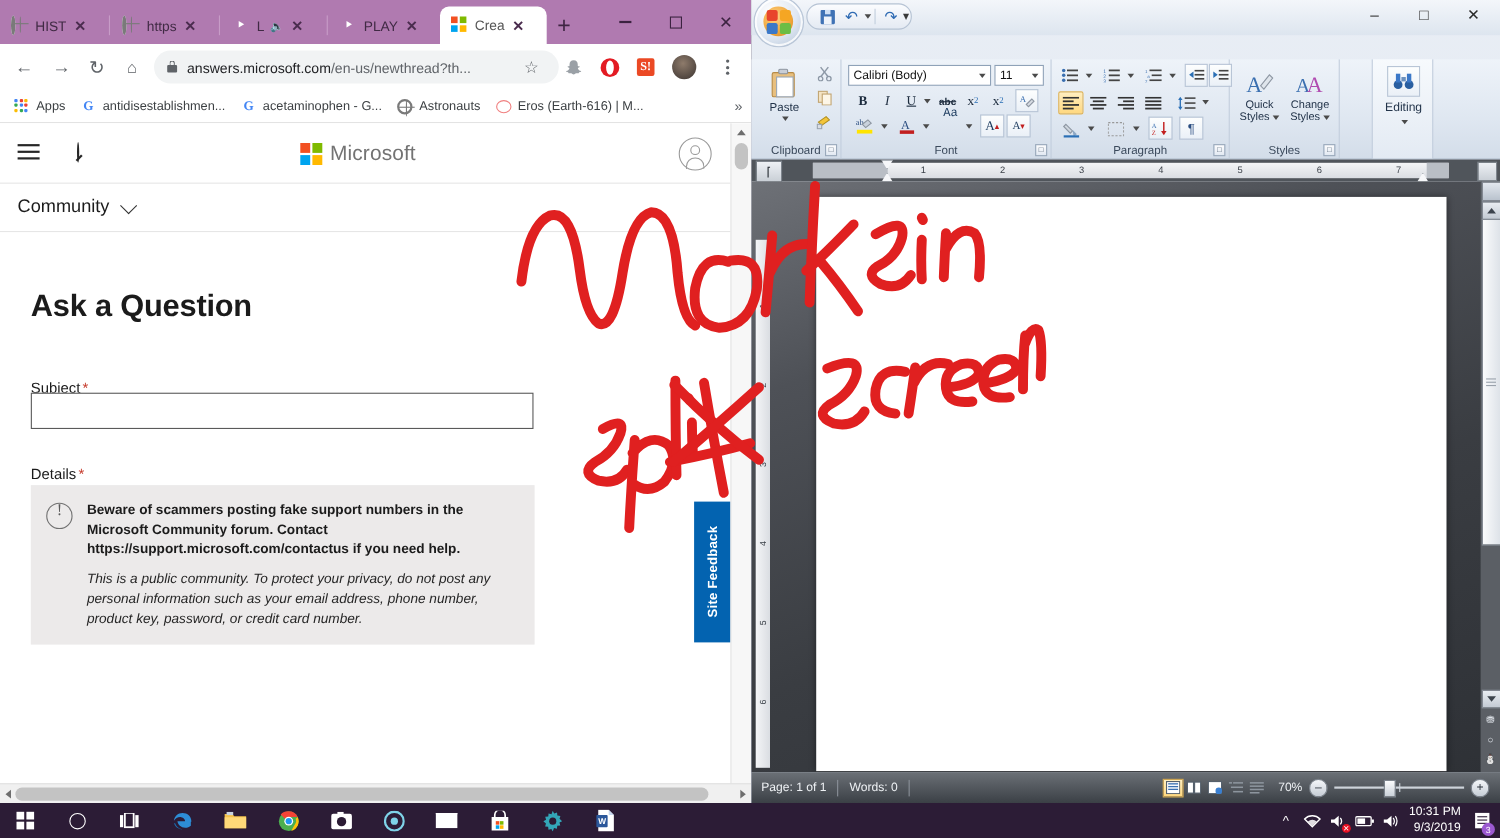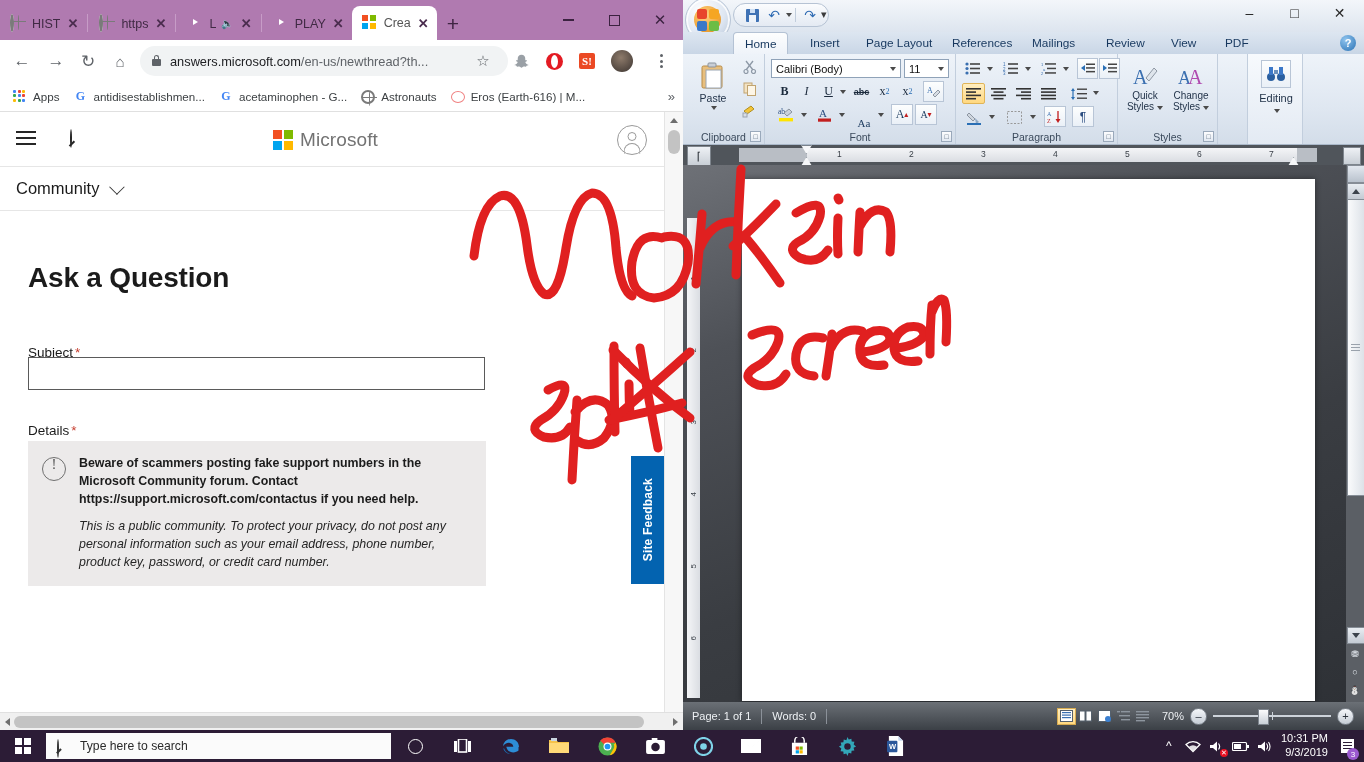--- a/index.html
+++ b/index.html
@@ -10,21 +10,21 @@
     position:relative;
     -webkit-font-smoothing:antialiased;
   }
 
   
   #chrome{position:absolute;left:0;top:0;width:683px;height:730px;background:#fff;overflow:hidden;}
   #chrome-titlebar{position:absolute;left:0;top:0;width:683px;height:40px;background:#b07ab0;}
   .tabstrip{position:absolute;left:0;top:6px;height:34px;display:flex;align-items:flex-end;}
   .ctab{
     position:relative;height:33px;display:flex;align-items:center;
-    padding:0 8px 0 10px;color:#3c2040;font-size:12px;white-space:nowrap;
+    padding:0 20px 0 10px;color:#3c2040;font-size:12px;white-space:nowrap;
   }
   .ctab .tfav{width:16px;height:16px;margin-right:6px;flex:none;position:relative;}
   .ctab .tlabel{max-width:48px;overflow:hidden;text-overflow:clip;display:inline-block;
      color:#402a44;font-size:12.5px;}
   .ctab .tclose{margin-left:7px;font-size:13px;color:#4a2c4e;font-weight:bold;line-height:1;}
   .ctab.active{
     background:#fff;border-radius:8px 8px 0 0;height:34px;
   }
   .ctab.active .tlabel{color:#555;}
   .tabsep{width:1px;height:18px;background:#c79cc7;align-self:center;margin:0 1px;}
@@ -496,31 +496,20 @@
       <div class="minitri"></div>
       <div class="sep"></div>
       <div class="qicon redo-ico">↷</div>
     </div>
     <div id="qatcustom">▾</div>
     <div class="wwc" style="right:92px">–</div>
     <div class="wwc" style="right:47px">□</div>
     <div class="wwc" style="right:2px">✕</div>
   </div>
 
-  <div id="wribbon-tabs">
-    <div class="wtab active" style="left:50px">Home</div>
-    <div class="wtab" style="left:116px">Insert</div>
-    <div class="wtab" style="left:172px">Page Layout</div>
-    <div class="wtab" style="left:258px">References</div>
-    <div class="wtab" style="left:338px">Mailings</div>
-    <div class="wtab" style="left:412px">Review</div>
-    <div class="wtab" style="left:477px">View</div>
-    <div class="wtab" style="left:531px">PDF</div>
-    <div id="helpbtn">?</div>
-  </div>
 
   <div id="wribbon">
 
     <div class="rgroup" style="left:0;width:82px">
       <div class="plainbtn" style="left:7px;top:4px;width:46px;height:56px;flex-direction:column;">
         <svg width="26" height="28" viewBox="0 0 26 28">
             <rect x="2" y="4" width="20" height="22" rx="1.5" fill="#e8bf7e" stroke="#b78b46"></rect>
             <rect x="6" y="8" width="15" height="18" fill="#fff" stroke="#9aa6b4"></rect>
             <rect x="8" y="1" width="8" height="4" rx="1" fill="#c9ced6" stroke="#8b939d"></rect>
           </svg>
@@ -589,21 +578,21 @@
         </div>
       <div class="ftbtn" style="left:48px;top:51px;width:22px">
         <svg width="17" height="17" viewBox="0 0 17 17">
             <text x="3" y="11" font-size="11" fill="#2a4d80" font-family="serif">A</text>
             <rect x="2" y="12.5" width="13" height="3.2" fill="#c21f1f"></rect>
           </svg>
       </div>
       <div class="ftbtn" style="left:71px;top:51px;width:11px">
           <span class="minitri"></span>
         </div>
-      <div class="ftbtn" style="left:88px;top:59px;width:22px;font-family:Liberation Serif, serif;font-size:11px;color:#1b3a5e">Aa</div>
+      <div class="ftbtn" style="left:88px;top:39px;width:22px;font-family:Liberation Mono, monospace;font-size:11px;color:#1b3a5e">Aa</div>
       <div class="ftbtn" style="left:110px;top:51px;width:11px">
           <span class="minitri"></span>
         </div>
       <div class="btnbox" style="left:126px;top:50px;width:22px;height:21px">
         <span style="font-family:'Liberation Serif',serif;font-size:12px;color:#1b3a5e">A</span>
           <span style="font-size:8px;color:#c21f1f">▴</span>
       </div>
       <div class="btnbox" style="left:150px;top:50px;width:22px;height:21px">
         <span style="font-family:'Liberation Serif',serif;font-size:10px;color:#1b3a5e">A</span>
           <span style="font-size:8px;color:#c21f1f">▾</span>
@@ -897,24 +886,20 @@
 
 <div id="taskbar">
   <div id="startbtn">
     <span class="winlogo">
         <i></i>
         <i></i>
         <i></i>
         <i></i>
       </span>
   </div>
-  <div id="tsearch">
-    <span class="si"><span class="ring"></span><span class="stick"></span></span>
-    <span class="ph">Type here to search</span>
-  </div>
 
   <div class="tbicon">
     <span style="width:15px;height:15px;border:1.8px solid #fff;border-radius:50%;display:block;box-sizing:border-box"></span>
   </div>
   <div class="tbicon">
     <svg width="18" height="15" viewBox="0 0 18 15">
         <rect x="0" y="2" width="3" height="11" fill="#fff"></rect>
         <rect x="4.5" y="0" width="8" height="13" fill="none" stroke="#fff" stroke-width="1.6"></rect>
         <rect x="14" y="2" width="3" height="11" fill="#fff"></rect>
       </svg>

